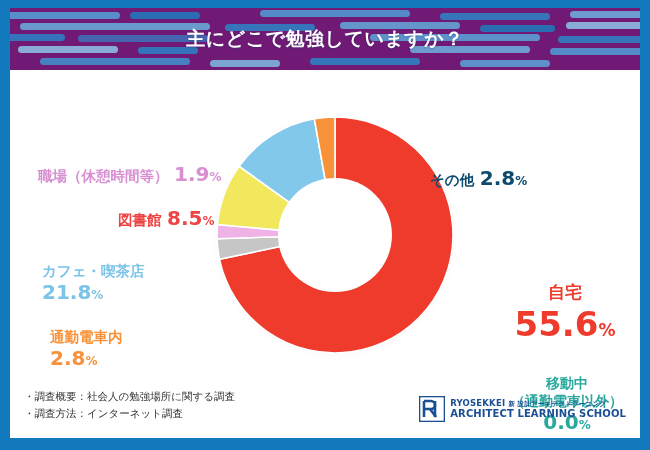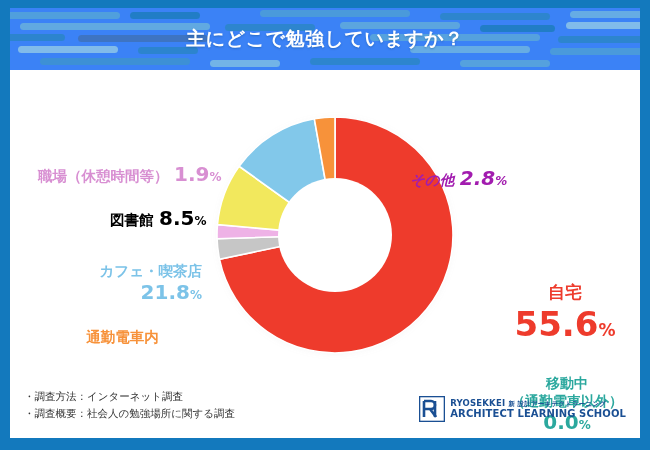--- a/index.html
+++ b/index.html
@@ -9,21 +9,21 @@
     background:#ffffff;
   }
   #infographic{
     position:relative;width:650px;height:450px;
     background:#1379bd;box-sizing:border-box;
     padding:8px 10px;
   }
   
   .banner{
     position:relative;width:630px;height:62px;
-    background:#3b82f6;overflow:hidden;
+    background:#701a75;overflow:hidden;
   }
   .stripe{position:absolute;height:7px;border-radius:4px;opacity:.85;}
   .banner-title{
     position:absolute;left:0;top:0;width:100%;height:62px;
     display:flex;align-items:center;justify-content:center;
     color:#ffffff;font-size:19px;font-weight:bold;letter-spacing:.5px;
     text-shadow:0 1px 2px rgba(0,60,110,.35);
   }
   
   .board{
@@ -40,24 +40,24 @@
   
   .lbl{position:absolute;white-space:nowrap;font-weight:bold;line-height:1.25;}
   .lbl .pct{font-size:20px;}
   .lbl .sign{font-size:12px;font-weight:bold;}
   .lbl .nm{font-size:14.5px;}
   .lbl.big .nm{font-size:17px;}
   .lbl.big .pct{font-size:34px;}
   .lbl.big .sign{font-size:17px;}
 
   .l-workplace{left:28px;top:92px;color:#d88fd2;}
-  .l-library{left:100px;top:136px;color:#000000;}
-  .l-cafe{left:32px;top:192px;color:#7cc3e8;text-align:right;width:160px;}
-  .l-train{left:40px;top:258px;color:#f7923a;text-align:center;width:145px;}
-  .l-other{left:400px;top:96px;color:#a21caf;font-style:italic;}
+  .l-library{left:108px;top:136px;color:#ef4444;}
+  .l-cafe{left:32px;top:192px;color:#7cc3e8;text-align:left;width:160px;}
+  .l-train{left:40px;top:258px;color:#f7923a;width:145px;}
+  .l-other{left:420px;top:96px;color:#0c4a6e;}
   .l-home{left:480px;top:212px;color:#ee3b2c;text-align:center;width:150px;}
   .l-moving{left:468px;top:305px;color:#2ba89e;text-align:center;width:178px;font-size:14px;}
   .l-moving .nm{font-size:14px;display:block;}
 
   .leaders{position:absolute;left:0;top:0;width:630px;height:368px;pointer-events:none;}
 
   
   .notes{position:absolute;left:14px;bottom:16px;color:#333333;font-size:10.5px;line-height:1.62;}
   .notes div{white-space:nowrap;}
 
@@ -135,41 +135,42 @@
       <span class="pct">8.5</span><span class="sign">%</span>
     </div>
 
     <div class="lbl l-cafe">
       <div class="nm">カフェ・喫茶店</div>
       <div><span class="pct">21.8</span><span class="sign">%</span></div>
     </div>
 
     <div class="lbl l-train">
       <div class="nm">通勤電車内</div>
+      <div><span class="pct">2.8</span><span class="sign">%</span></div>
     </div>
 
     <div class="lbl l-other">
       <span class="nm">その他</span>
       <span class="pct">2.8</span><span class="sign">%</span>
     </div>
 
     <div class="lbl big l-home">
       <div class="nm">自宅</div>
       <div><span class="pct">55.6</span><span class="sign">%</span></div>
     </div>
 
     <div class="lbl l-moving">
       <span class="nm">移動中</span>
       <span class="nm">（通勤電車以外）</span>
       <div><span class="pct">0.0</span><span class="sign">%</span></div>
     </div>
 
     <div class="notes">
+      <div>・調査概要：社会人の勉強場所に関する調査</div>
       <div>・調査方法：インターネット調査</div>
-      <div>・調査概要：社会人の勉強場所に関する調査</div>
     </div>
 
     <div class="logo">
       <svg class="logo-mark" viewBox="0 0 26 26">
         <rect x="0.5" y="0.5" width="25" height="25" fill="none" stroke="#1a4f93" stroke-width="1.6"></rect>
         <path d="M5,5 L5,21 M5,5 L12,5 A4,4 0 0 1 12,13 L5,13 M11,13 L17,21" stroke="#1a4f93" stroke-width="2.6" fill="none"></path>
         <path d="M16,5 L16,21" stroke="#1a4f93" stroke-width="2.6" fill="none"></path>
       </svg>
       <div class="logo-text">
         <div class="logo-l1">

